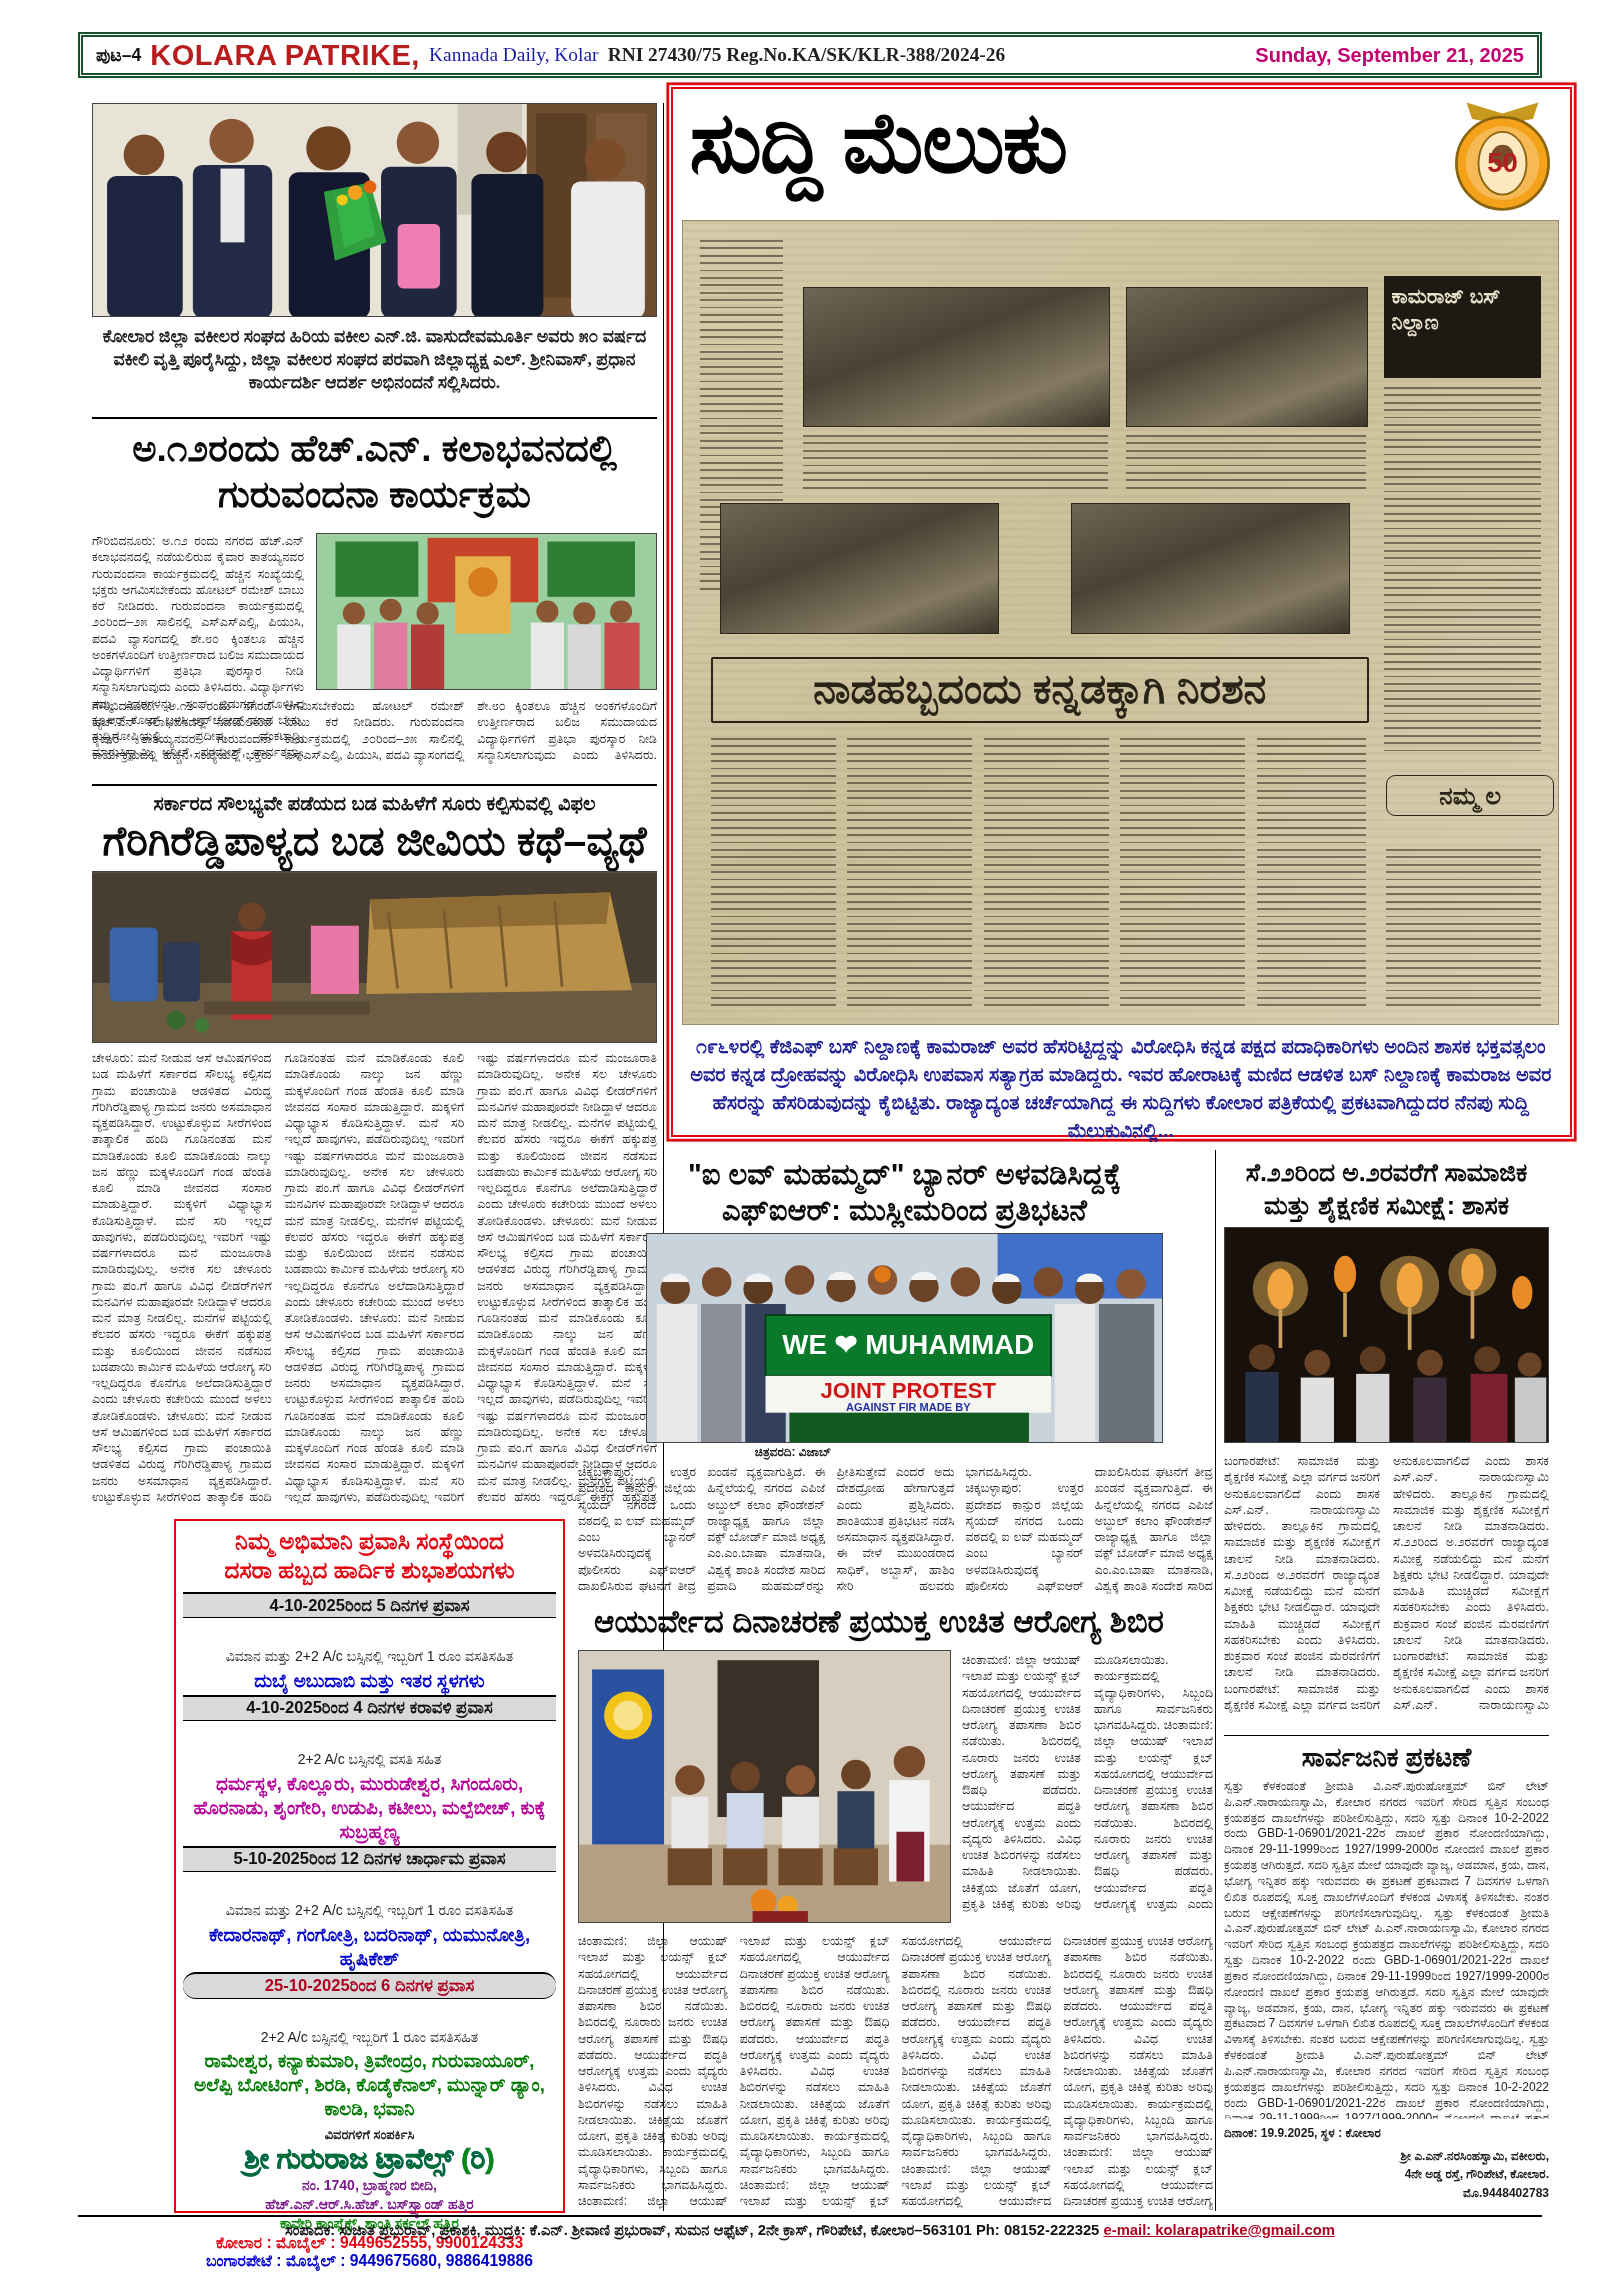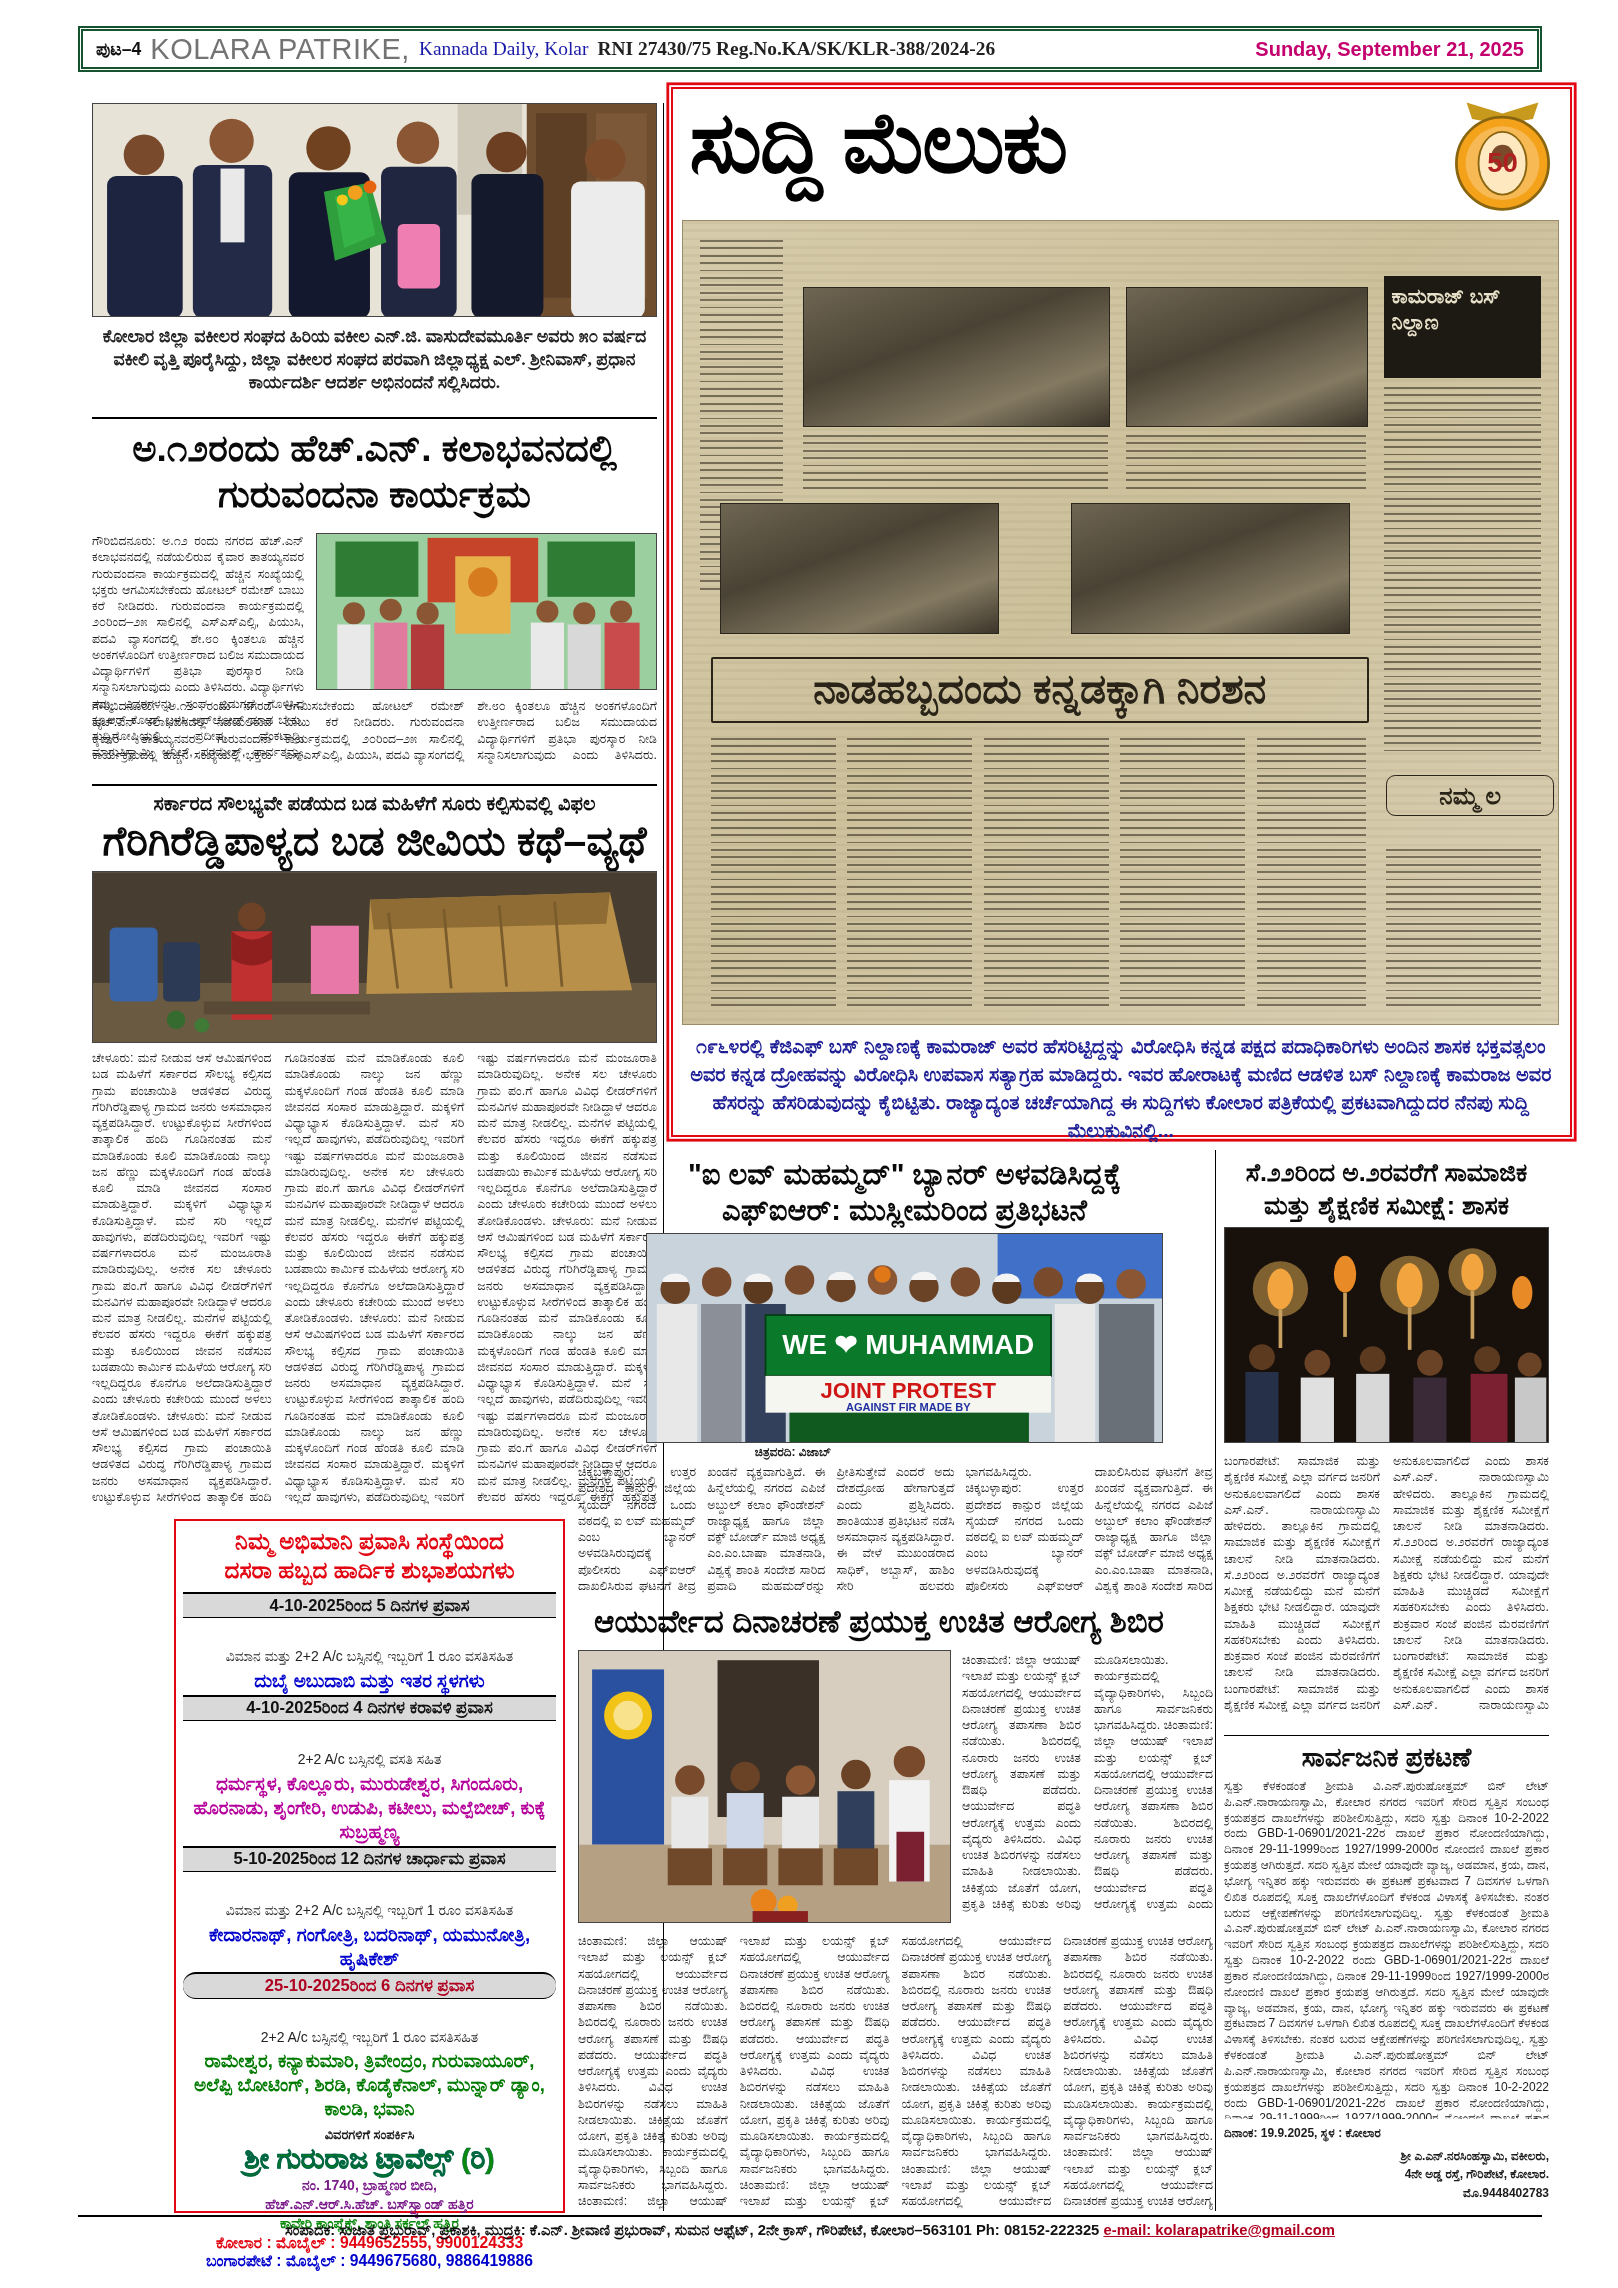--- a/index.html
+++ b/index.html
@@ -6,21 +6,21 @@
   .page{position:relative;width:1619px;height:2289px;background:#fff;margin:0 auto;
         font-family:"Liberation Sans",sans-serif;color:#1c1c1c;overflow:hidden;}
   .abs{position:absolute;}
   .ctr{text-align:center;}
   .b{font-weight:bold;}
   .jst{text-align:justify;}
   
   .hdr{border:5.5px double #14532d;background:#fff;display:flex;align-items:center;
        padding:0 13px;box-sizing:border-box;gap:9.2px;}
   .hdr .pg{font-size:17.5px;font-weight:bold;color:#111;}
-  .hdr .nm{font-size:29px;font-weight:normal;color:#737373;letter-spacing:0.5px;}
+  .hdr .nm{font-size:29px;font-weight:bold;color:#b91c1c;letter-spacing:0.5px;}
   .hdr .sb{font-size:19.4px;color:#1a1aa8;font-family:"Liberation Serif",serif;}
   .hdr .rg{font-size:19.4px;color:#222;font-family:"Liberation Serif",serif;font-weight:bold;}
   .hdr .dt{font-size:20px;font-weight:bold;color:#c4006e;margin-left:auto;}
   
   .ph{overflow:hidden;background:#ccc;border:0.9px solid #444;box-sizing:border-box;}
   .ph svg{display:block;}
   
   .cap{font-family:"Liberation Serif",serif;font-weight:bold;font-size:17.5px;line-height:1.3;color:#222;}
   .hl1{font-size:37px;font-weight:bold;line-height:1.25;color:#0a0a0a;}
   .hl2{font-size:41px;font-weight:bold;color:#0a0a0a;}
@@ -62,21 +62,21 @@
   .notbody{font-size:12px;line-height:1.32;}
   
   .foot{font-size:14.8px;font-weight:bold;color:#111;}
   .foot .em{color:#b00020;text-decoration:underline;}
 </style>
 </head>
 <body>
 
 <div class="page">
 
-  <div class="abs hdr" style="left:78px;top:26px;width:1464px;height:46px;">
+  <div class="abs hdr" style="left:78px;top:32px;width:1464px;height:46px;">
     <span class="pg">ಪುಟ–4</span>
     <span class="nm">KOLARA PATRIKE,</span>
     <span class="sb">Kannada Daily, Kolar</span>
     <span class="rg">RNI 27430/75 Reg.No.KA/SK/KLR-388/2024-26</span>
     <span class="dt">Sunday, September 21, 2025</span>
   </div>
 
   <div class="abs ph" style="left:92px;top:103px;width:565px;height:214px;">
     <svg width="565" height="214" viewBox="0 0 612 232">
       <rect width="612" height="232" fill="#e7e3d7"></rect>

